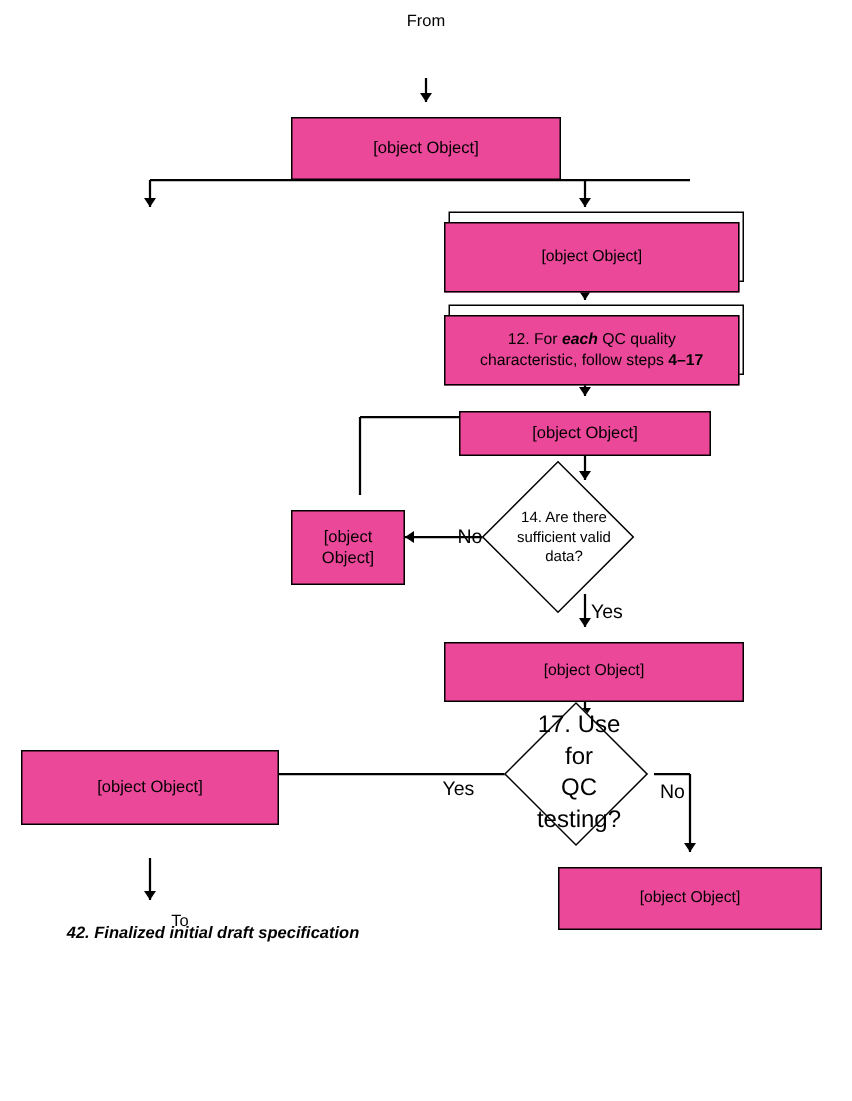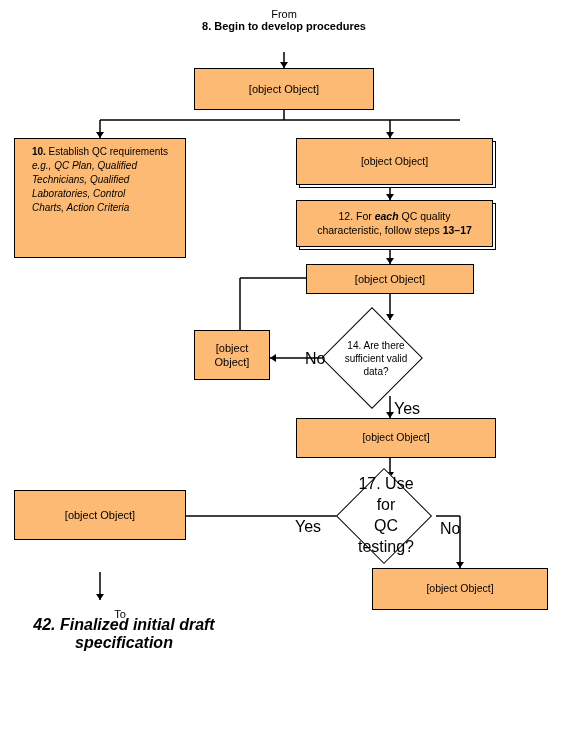--- a/index.html
+++ b/index.html
@@ -13,27 +13,28 @@
       position: relative;
     }
     .diagram {
       position: relative;
       width: 568px;
       height: 734px;
     }
     .box {
       position: absolute;
       border: 1.5px solid #000;
-      background: #fdba74;
+      background: #ec4899;
       display: flex;
       align-items: center;
       justify-content: center;
       text-align: center;
       padding: 4px 6px;
       line-height: 1.3;
+      margin-top: 10px;
     }
     .diamond {
       position: absolute;
       display: flex;
       align-items: center;
       justify-content: flex-start;
       text-align: center;
     }
     .diamond-inner {
       transform: rotate(45deg);
@@ -45,21 +46,21 @@
       text-align: center;
       line-height: 1.3;
     }
     .text-label {
       position: absolute;
       font-size: 11px;
       text-align: center;
     }
     .arrow-label {
       position: absolute;
-      font-size: 16px;
+      font-size: 13px;
     }
     svg.arrows {
       position: absolute;
       top: 0;
       left: 0;
       width: 568px;
       height: 734px;
       pointer-events: none;
     }
   </style>
@@ -111,40 +112,36 @@
     <line x1="100" y1="572" x2="100" y2="600" stroke="#000" stroke-width="1.5"></line>
     <polygon points="100,600 96,594 104,594" fill="#000"></polygon>
 
     <line x1="436" y1="516" x2="460" y2="516" stroke="#000" stroke-width="1.5"></line>
     <line x1="460" y1="516" x2="460" y2="568" stroke="#000" stroke-width="1.5"></line>
     <polygon points="460,568 456,562 464,562" fill="#000"></polygon>
   </svg>
 
   <div class="text-label" style="top:8px; left:200px; width:168px; text-align:center;">
     <span>From</span><br>
-    <strong>8. Begin to develop procedures</strong>
   </div>
 
   <div class="box" style="top:68px; left:194px; width:180px; height:42px; font-size:11px;">[object Object]</div>
 
-  <div class="box" style="top:138px; left:14px; width:172px; height:120px; font-size:10px; text-align:left; padding:6px 8px; line-height:1.4; align-items:flex-start;">
-    <span><b>10.</b> Establish QC requirements<br><i>e.g., QC Plan, Qualified<br>Technicians, Qualified<br>Laboratories, Control<br>Charts, Action Criteria</i></span>
-  </div>
 
   <div style="position:absolute; top:138px; left:296px; width:200px; height:50px;">
     <div style="position:absolute; top:3px; left:3px; width:197px; height:47px; border:1.5px solid #000; background:#fff;"></div>
     <div class="box" style="position:absolute; top:0; left:0; width:197px; height:47px; font-size:10.5px;">
       <span>[object Object]</span>
     </div>
   </div>
 
   <div style="position:absolute; top:200px; left:296px; width:200px; height:50px;padding-left:12px;">
     <div style="position:absolute; top:3px; left:3px; width:197px; height:47px; border:1.5px solid #000; background:#fff;"></div>
     <div class="box" style="position:absolute; top:0; left:0; width:197px; height:47px; font-size:10.5px;">
-      <span>12. For <b><i>each</i></b> QC quality<br>characteristic, follow steps <b>13–17</b></span>
+      <span>12. For <b><i>each</i></b> QC quality<br>characteristic, follow steps <b>4–17</b></span>
     </div>
   </div>
 
   <div class="box" style="top:264px; left:306px; width:168px; height:30px; font-size:11px;">[object Object]</div>
 
   <div class="diamond" style="top:316px; left:336px; width:108px; height:84px;">
     <div class="diamond-inner" style="width:72px; height:72px;"></div>
     <div class="diamond-text" style="font-size:10px; width:80px;">14. Are there<br>sufficient valid<br>data?</div>
   </div>
 
@@ -166,17 +163,17 @@
   <div class="arrow-label" style="top:520px; left:440px;">No</div>
 
   <div class="box" style="top:490px; left:14px; width:172px; height:50px; font-size:11px;">[object Object]</div>
 
   <div class="box" style="top:568px; left:372px; width:176px; height:42px; font-size:10.5px;">[object Object]</div>
 
   <div class="text-label" style="top:608px; left:60px; width:120px;">
     <span>To</span>
   </div>
 
-  <div class="text-label" style="top:616px; left:14px; width:220px; font-style:italic; font-weight:bold; font-size:16px;">
+  <div class="text-label" style="top:616px; left:32px; width:220px; font-style:italic; font-weight:bold; font-size:11px;">
     <span>42. Finalized initial draft specification</span>
   </div>
 
 </div>
 
 </body></html>

